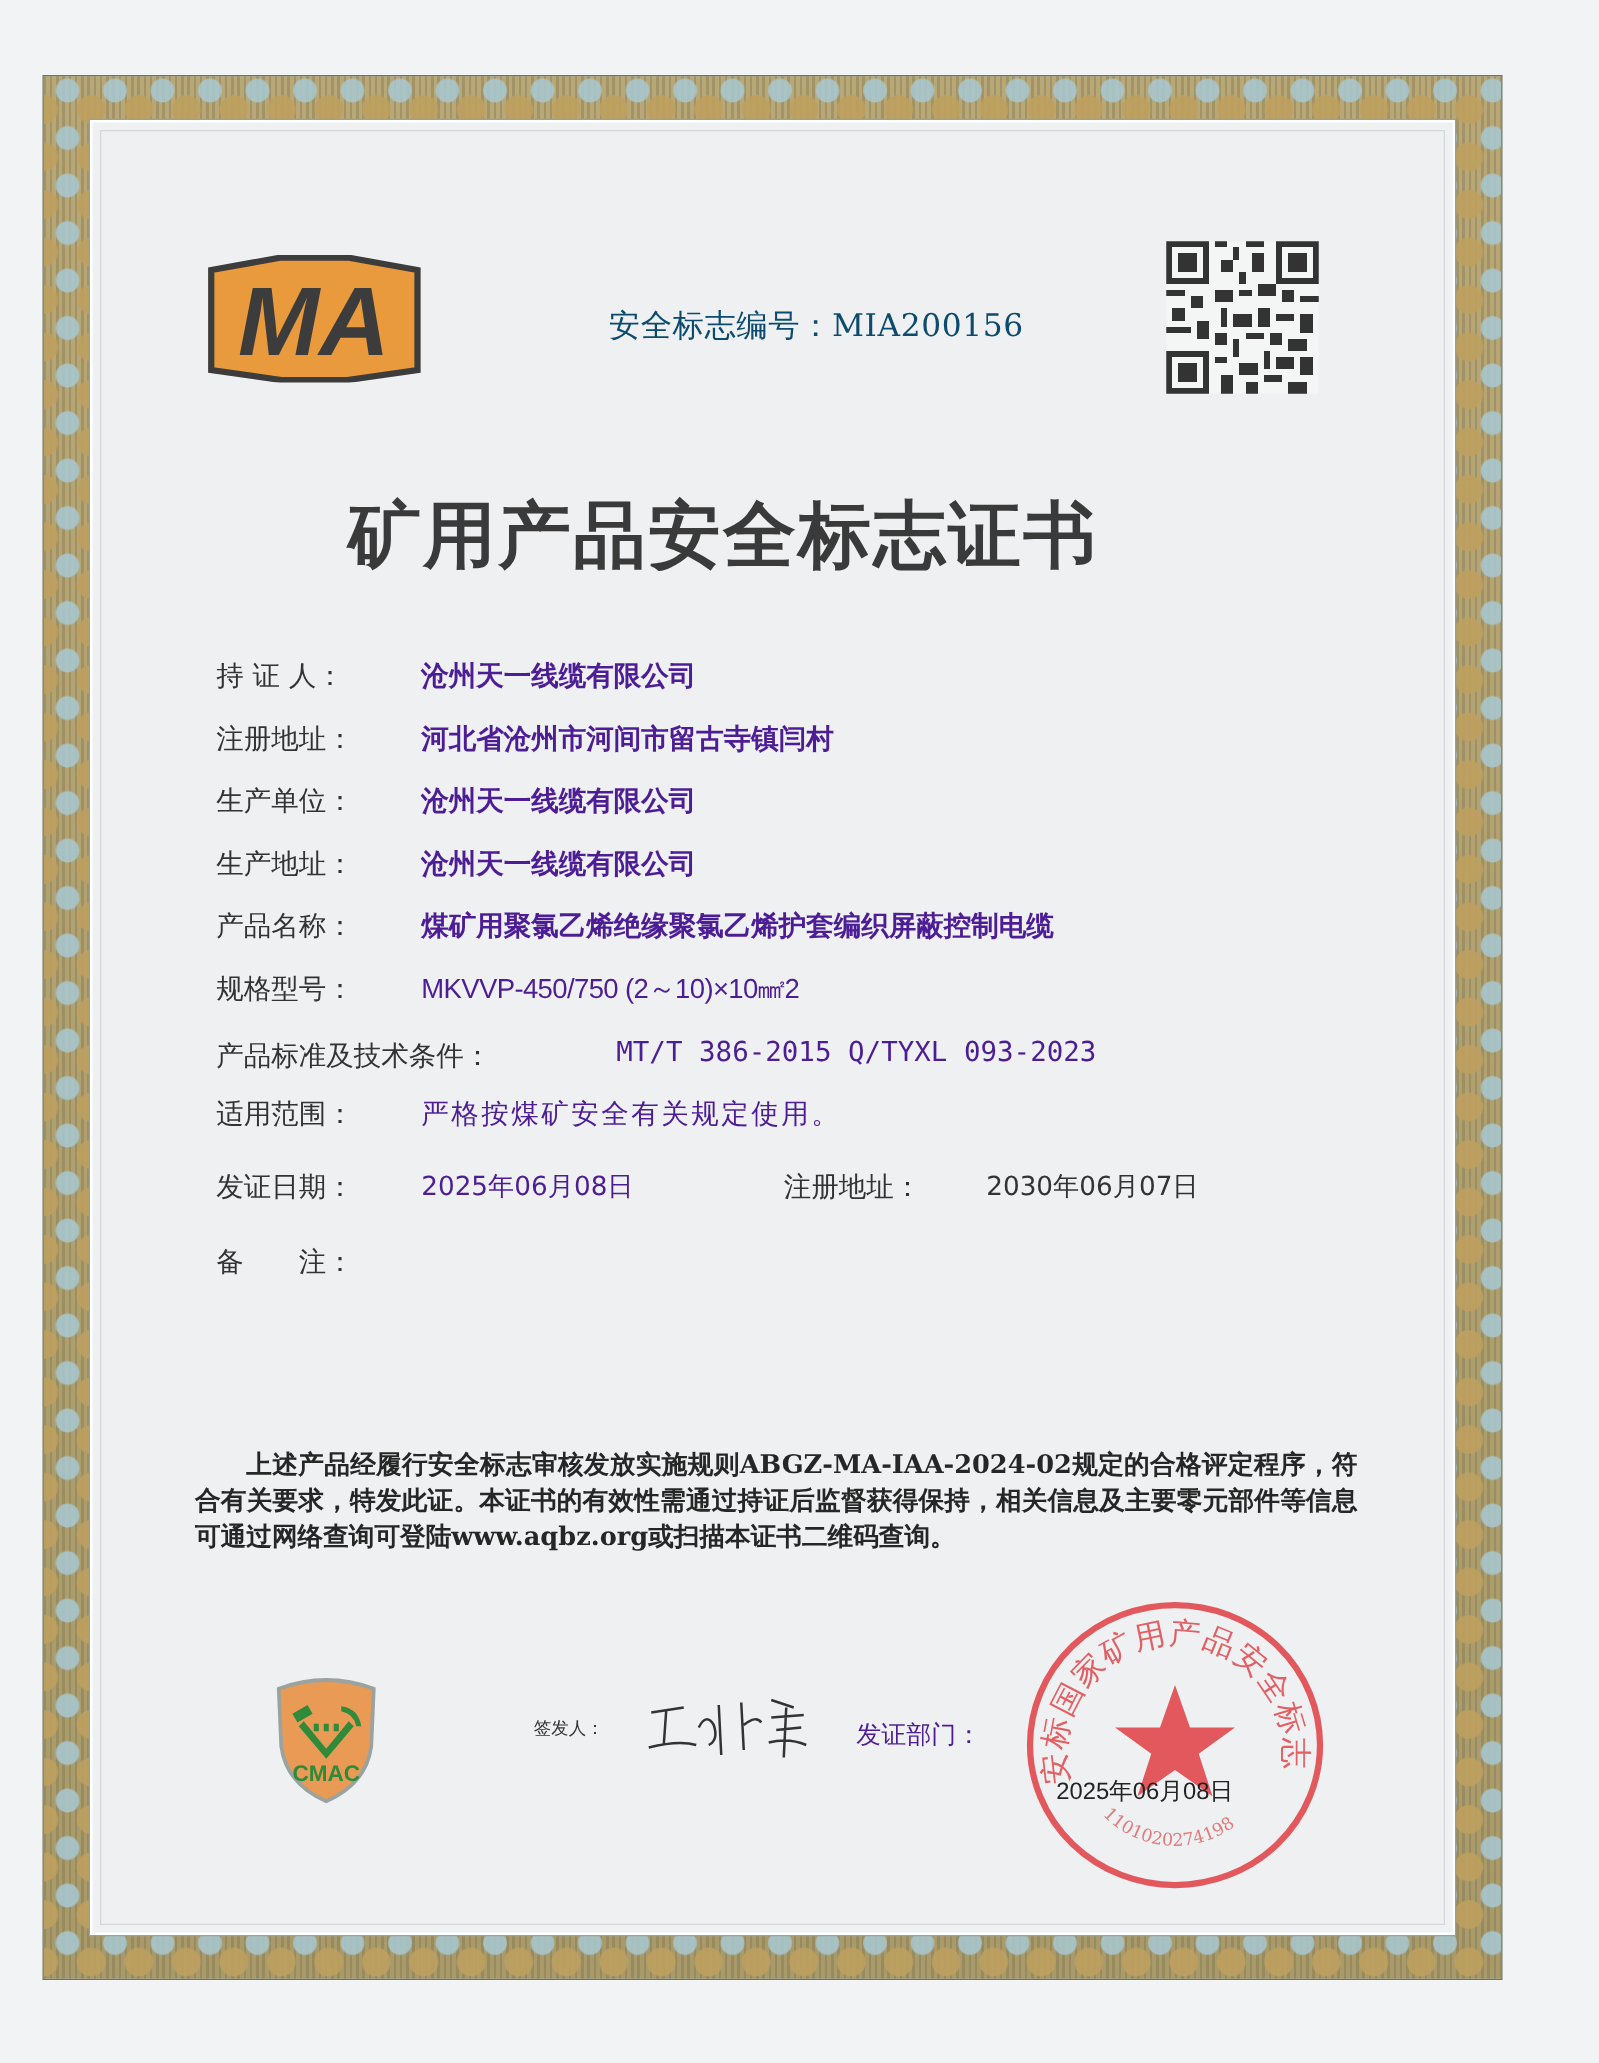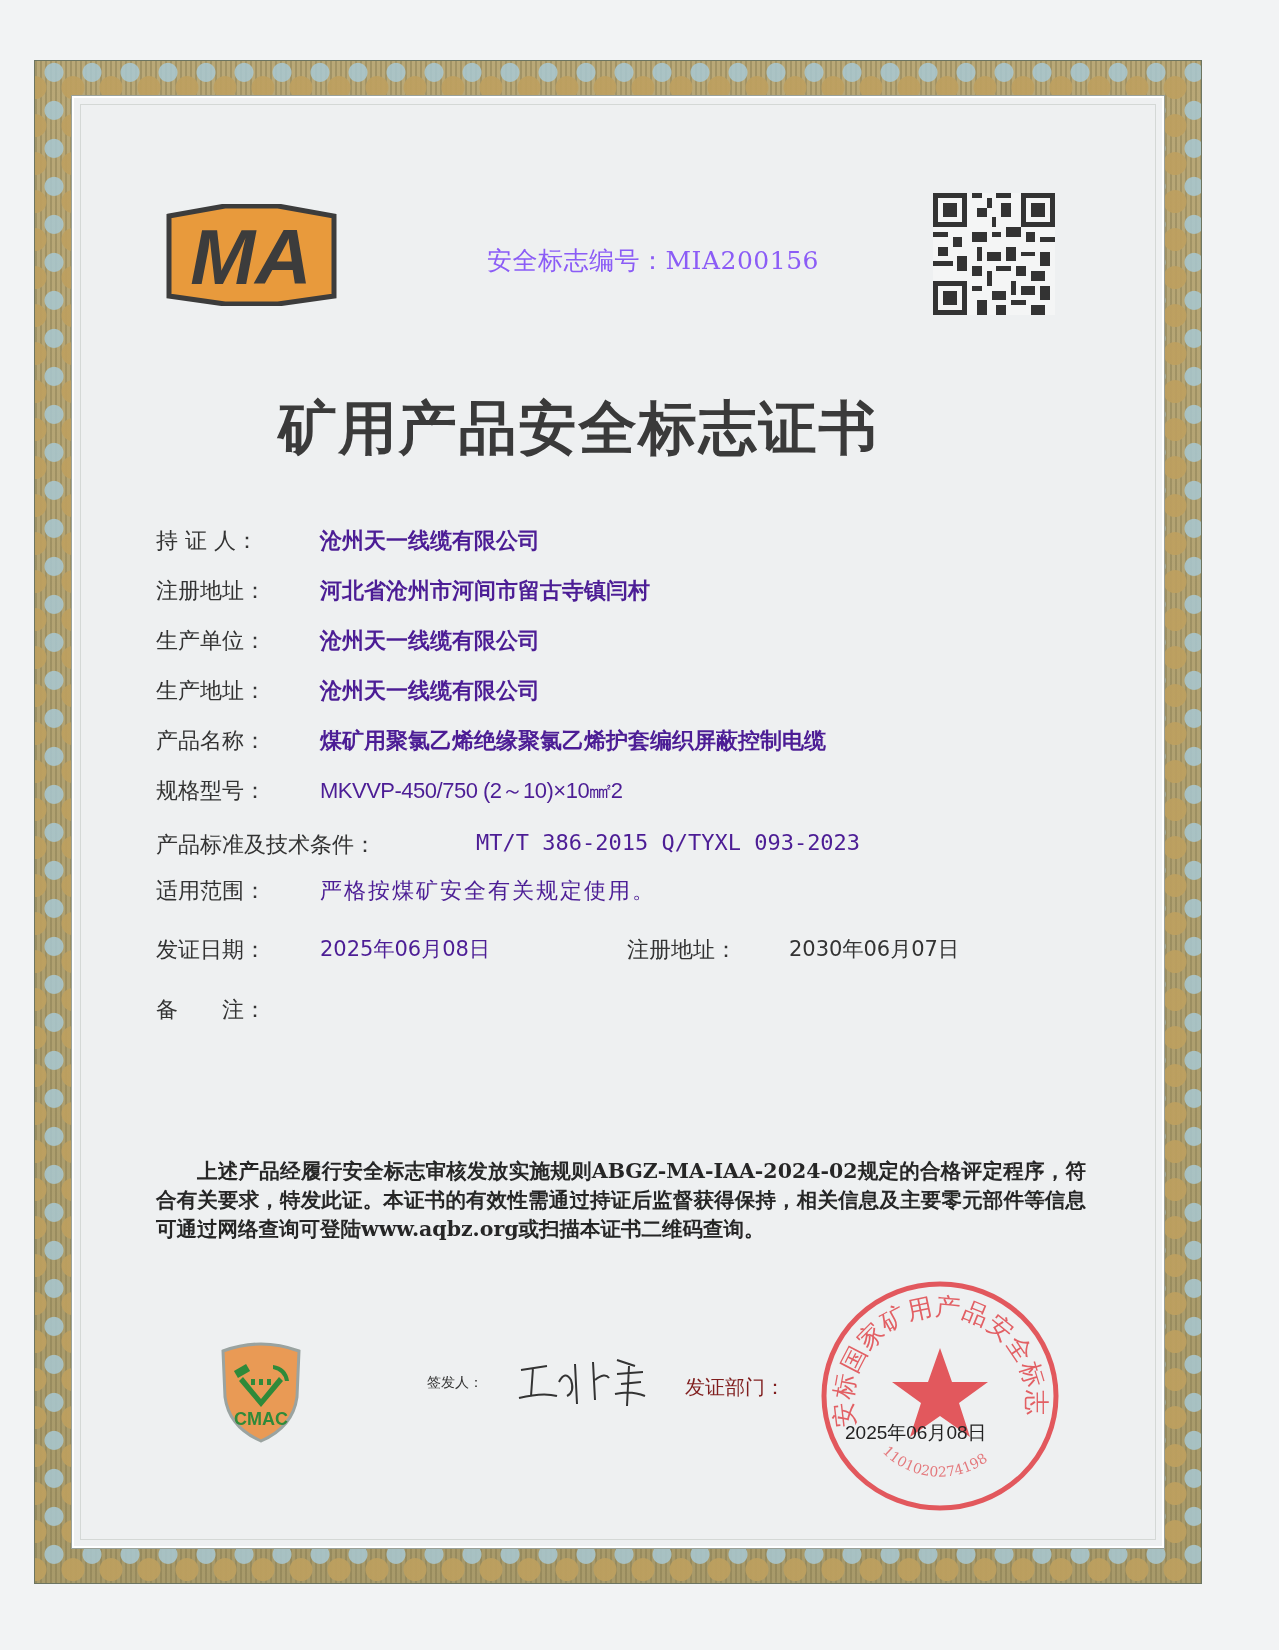--- a/index.html
+++ b/index.html
@@ -29,46 +29,46 @@
   }
   .inner-line {
     position: absolute; left: 80px; top: 104px; width: 1076px; height: 1436px;
     border: 1px solid #d4d8d6; box-sizing: border-box; pointer-events: none;
   }
   .ma-logo {
     position: absolute; left: 165px; top: 204px; width: 173px; height: 102px;
   }
   .cert-no {
     position: absolute; left: 487px; top: 244px;
-    font-family: "DejaVu Serif", serif; font-size: 25px; color: #8b5cf6;
+    font-family: "DejaVu Serif", serif; font-size: 25px; color: #0c4a6e;
     letter-spacing: 0.5px;
   }
   .qr { position: absolute; left: 933px; top: 193px; width: 122px; height: 122px; }
   .title {
     position: absolute; left: 0; width: 1157px; top: 390px; text-align: center;
     font-family: "DejaVu Serif", serif; font-weight: bold; font-size: 58px;
     color: #3a3a3a; letter-spacing: 2px;
   }
-  .row { position: absolute; left: 156px; font-size: 22px; white-space: nowrap; }
+  .row { position: absolute; left: 173px; font-size: 22px; white-space: nowrap; }
   .row .lbl { display: inline-block; color: #333; }
   .row .val { position: absolute; left: 164px; top: 0; font-weight: bold; color: #4c1d95; font-family: "DejaVu Serif", serif; }
   .row .val.plain { font-weight: normal; font-family: "DejaVu Sans", sans-serif; }
   .row .val.mono { font-family: "DejaVu Sans Mono", monospace; font-weight: normal; left: 320px; }
   .row .val.light { font-weight: normal; font-family: "DejaVu Serif", serif; }
   .valid-lbl { position: absolute; left: 627px; top: 935px; font-size: 22px; color: #333; }
   .valid-val { position: absolute; left: 789px; top: 935px; font-size: 21px; color: #333; }
   .para {
     position: absolute; left: 156px; top: 1157px; width: 930px;
     font-family: "DejaVu Serif", serif; font-weight: bold; font-size: 20.5px;
     line-height: 29px; color: #262626; text-indent: 2em; text-align: justify;
   }
   .cmac { position: absolute; left: 213px; top: 1337px; width: 96px; height: 108px; }
   .signer-lbl { position: absolute; left: 427px; top: 1374px; font-size: 14px; color: #333; }
   .signature { position: absolute; left: 513px; top: 1352px; width: 140px; height: 60px; }
-  .dept-lbl { position: absolute; left: 685px; top: 1374px; font-size: 20px; color: #7f1d1d; }
+  .dept-lbl { position: absolute; left: 685px; top: 1374px; font-size: 20px; color: #4c1d95; }
   .seal { position: absolute; left: 815px; top: 1276px; width: 250px; height: 240px; }
   .seal-date {
     position: absolute; left: 845px; top: 1420px; font-size: 19px; color: #222;
     font-family: "Liberation Sans", sans-serif;
   }
 </style>
 </head>
 <body>
 
 <div class="frame"></div>

